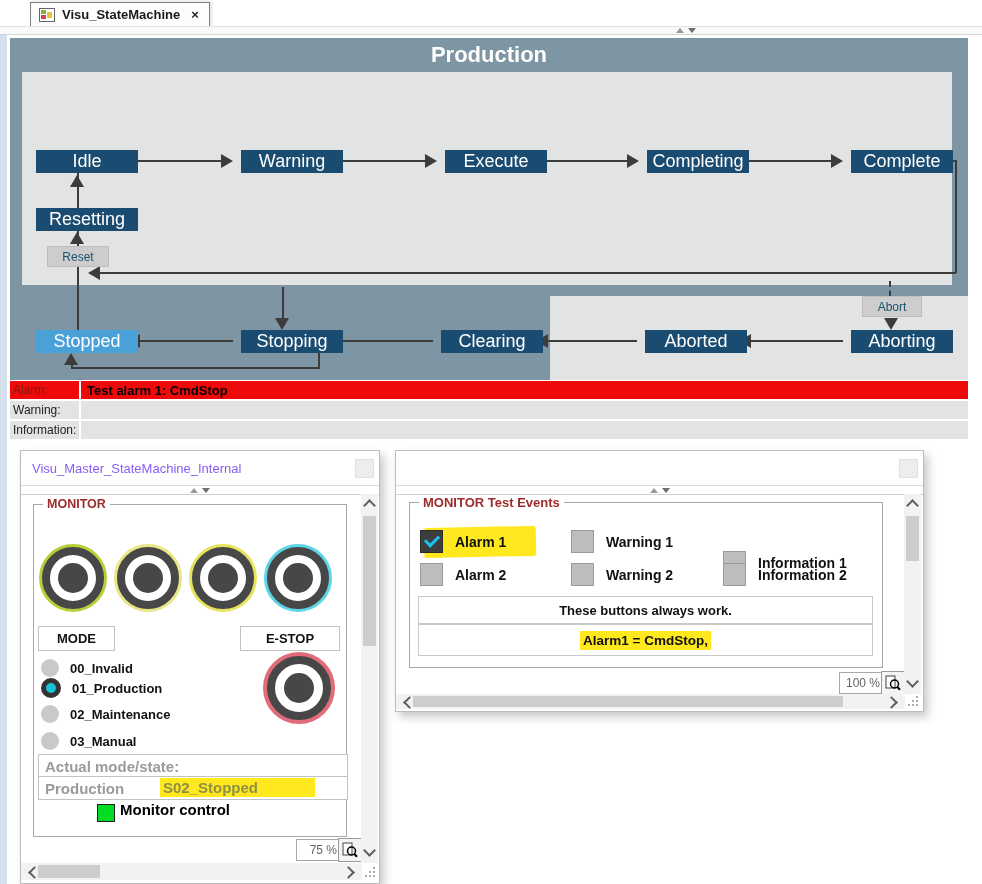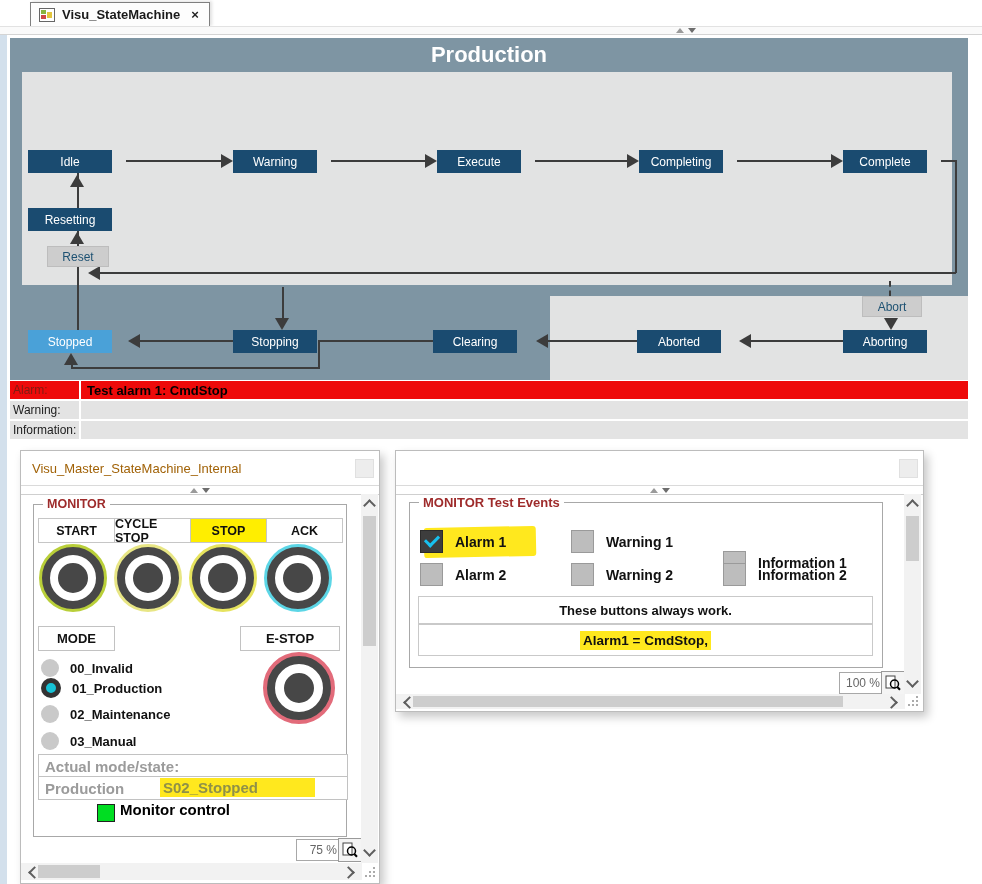--- a/index.html
+++ b/index.html
@@ -22,42 +22,42 @@
   .mtri-d{width:0;height:0;border-left:4px solid transparent;border-right:4px solid transparent;border-top:5px solid #6d6d6d;}
 
   .edge-strip{position:absolute;left:0;top:35px;width:7px;height:849px;background:#d3e0ec;}
 
   
   .panel{position:absolute;left:10px;top:38px;width:958px;height:342px;background:#7e95a3;}
   .panel-title{position:absolute;left:0;top:4px;width:100%;text-align:center;color:#ffffff;font-size:22px;font-weight:bold;}
   .inner-top{position:absolute;left:12px;top:34px;width:930px;height:213px;background:#e2e3e3;}
   .inner-br{position:absolute;left:540px;top:258px;width:418px;height:84px;background:#e2e3e3;}
 
-  .state{position:absolute;width:84px;height:23px;background:#1a4b70;color:#fff;font-size:12px;
-         display:flex;align-items:center;justify-content:center;z-index:3;}
+  .state{position:absolute;width:102px;height:23px;background:#1a4b70;color:#fff;font-size:18px;
+         display:flex;align-items:center;justify-content:center;z-index:3;margin-left:8px;}
   .state.active{background:#4aa1d8;}
   .graybtn{position:absolute;background:#cdcdcd;color:#1d5172;font-size:12px;display:flex;align-items:center;justify-content:center;z-index:4;border:1px solid #bdbdbd;}
 
   .hline{position:absolute;height:2px;background:#3c3c3c;z-index:2;}
   .vline{position:absolute;width:2px;background:#3c3c3c;z-index:2;}
   .vdash{position:absolute;width:0;border-left:2px dashed #3c3c3c;z-index:2;}
   .tri{position:absolute;width:0;height:0;z-index:2;}
   .tri.r{border-top:7px solid transparent;border-bottom:7px solid transparent;border-left:12px solid #3c3c3c;}
   .tri.l{border-top:7px solid transparent;border-bottom:7px solid transparent;border-right:12px solid #3c3c3c;}
   .tri.u{border-left:7px solid transparent;border-right:7px solid transparent;border-bottom:12px solid #3c3c3c;}
   .tri.d{border-left:7px solid transparent;border-right:7px solid transparent;border-top:12px solid #3c3c3c;}
 
   
   .alarmrow{position:absolute;left:10px;width:958px;height:18px;display:flex;align-items:center;font-size:12px;}
   .alabel{width:66px;padding-left:3px;height:100%;display:flex;align-items:center;border-right:2px solid #ffffff;flex:0 0 auto;}
   .amsg{padding-left:6px;font-weight:bold;font-size:13px;color:#000;}
 
   
   .window{position:absolute;background:#ffffff;border:1px solid #bcbcbc;box-shadow:4px 5px 9px rgba(0,0,0,.22);}
-  .win-title{position:absolute;left:0;top:0;right:0;height:34px;display:flex;align-items:center;padding-left:11px;color:#a16207;font-size:13px;}
+  .win-title{position:absolute;left:0;top:0;right:0;height:34px;display:flex;align-items:center;padding-left:11px;color:#8b5cf6;font-size:13px;}
   .win-btn{position:absolute;right:5px;top:8px;width:17px;height:17px;background:#ededed;border:1px solid #e0e0e0;}
   .win-split{position:absolute;left:0;top:34px;right:0;height:8px;border-top:1px solid #dadada;border-bottom:1px solid #cfcfcf;
              display:flex;justify-content:center;align-items:center;}
 
   .grp{position:absolute;border:1px solid #a8a8a8;background:#fff;}
   .grp-label{position:absolute;top:-8px;left:9px;background:#fff;padding:0 4px;color:#9e2b2b;font-weight:bold;font-size:12.5px;white-space:nowrap;}
 
   .hdr-cells{position:absolute;display:flex;}
   .hcell{width:75px;height:23px;border:1px solid #c6c6c6;margin-left:-1px;display:flex;align-items:center;justify-content:center;
          font-weight:bold;font-size:12.5px;background:#fff;color:#111;}
@@ -207,26 +207,20 @@
     <div class="win-split">
       <span class="collapse-handle">
         <span class="mtri-u"></span>
         <span class="mtri-d"></span>
       </span>
     </div>
 
     <div class="grp" style="left:12px;top:53px;width:312px;height:331px;">
       <span class="grp-label">MONITOR</span>
 
-      <div class="hdr-cells" style="left:5px;top:13px;">
-        <div class="hcell">START</div>
-        <div class="hcell">CYCLE STOP</div>
-        <div class="hcell yellow">STOP</div>
-        <div class="hcell">ACK</div>
-      </div>
 
       <div class="rbtn-row" style="left:5px;top:39px;">
         <div class="rbtn" style="border:3px solid #b9cf39;">
             <div class="core"></div>
           </div>
         <div class="rbtn" style="border:3px solid #e8e685;">
             <div class="core"></div>
           </div>
         <div class="rbtn" style="border:3px solid #e6e35e;">
             <div class="core"></div>

